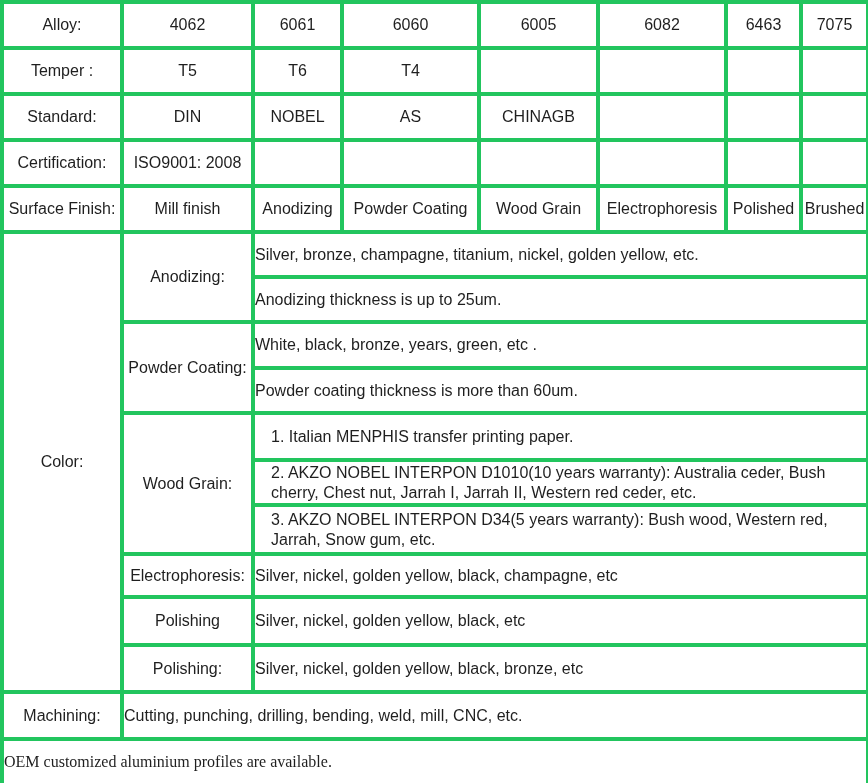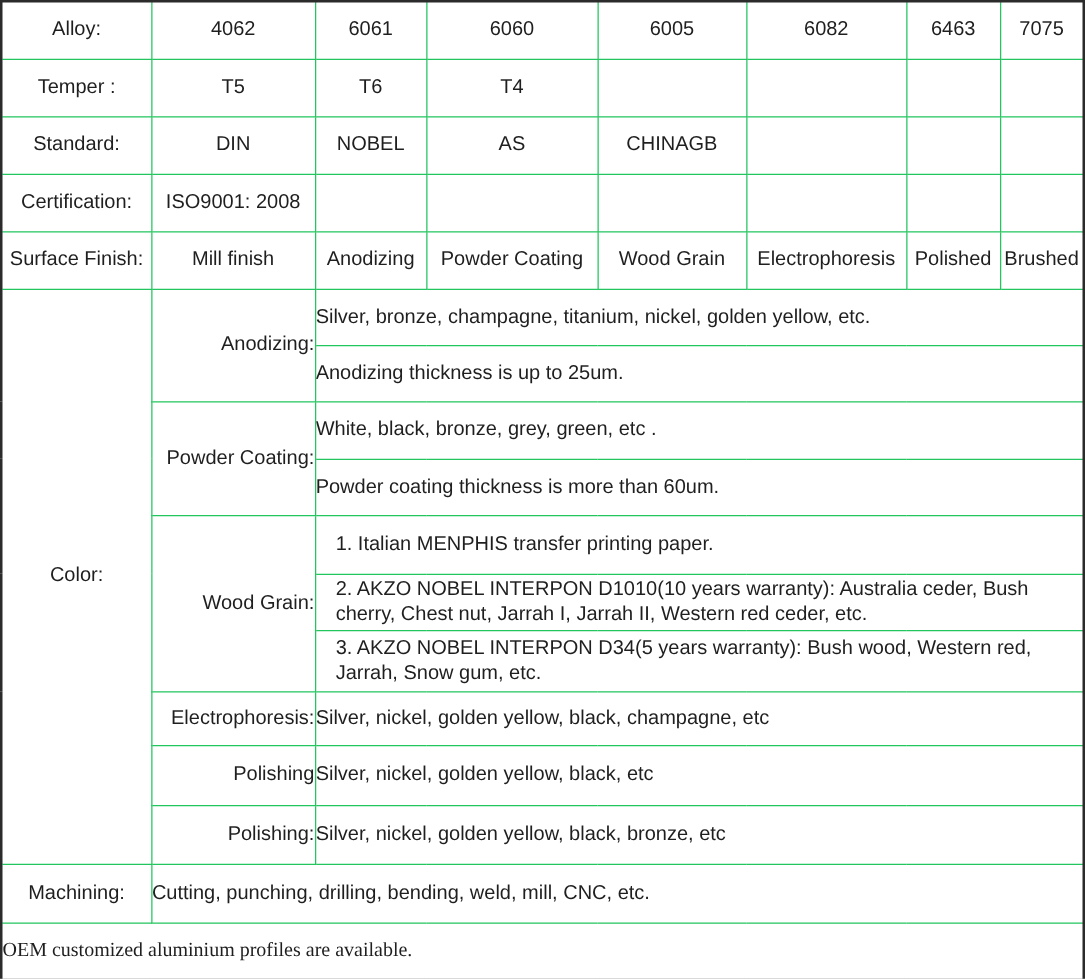--- a/index.html
+++ b/index.html
@@ -16,30 +16,30 @@
   table.spec {
     border-collapse: collapse;
     table-layout: fixed;
     width: 866px;
     height: 781px;
     margin: 0;
     border: 2px solid #2b2b2b;
     font-size: 16px;
   }
   table.spec td {
-    border: 1px solid #22c55e;
+    border: 4px solid #22c55e;
     background: #ffffff;
     overflow: hidden;
     padding: 0;
     vertical-align: middle;
     line-height: 20px;
   }
   td.c { text-align: center; }
   td.l { text-align: left; padding-left: 7px; padding-right: 4px; margin-top: 19px; }
-  td.sub { text-align: right; padding-left: 6px; padding-right: 12px; }
+  td.sub { text-align: center; padding-left: 6px; padding-right: 12px; }
   td.tight { line-height: 22px; padding-left: 5px; }
   .line { white-space: nowrap; padding-left: 16px; }
   td.footer-cell { padding-left: 3px; font-family: Liberation Serif, serif; }
   td.machining-value { padding-left: 4px; }
 </style>
 </head>
 <body>
 
 <table class="spec">
   <colgroup>
@@ -113,21 +113,21 @@
     <td class="c" rowspan="10">Color:</td>
     <td class="sub" rowspan="2">Anodizing:</td>
     <td class="l" colspan="6">Silver, bronze, champagne, titanium, nickel, golden yellow, etc.</td>
   </tr>
   <tr style="height:45px">
     <td class="l" colspan="6">Anodizing thickness is up to 25um.</td>
   </tr>
 
   <tr style="height:46px">
     <td class="sub" rowspan="2">Powder Coating:</td>
-    <td class="l" colspan="6">White, black, bronze, grey, green, etc .</td>
+    <td class="l" colspan="6">White, black, bronze, years, green, etc .</td>
   </tr>
   <tr style="height:45px">
     <td class="l" colspan="6">Powder coating thickness is more than 60um.</td>
   </tr>
 
   <tr style="height:47px">
     <td class="sub" rowspan="3">Wood Grain:</td>
     <td class="l tight" colspan="6">
       <div class="line">1. Italian MENPHIS transfer printing paper.</div>
     </td>

